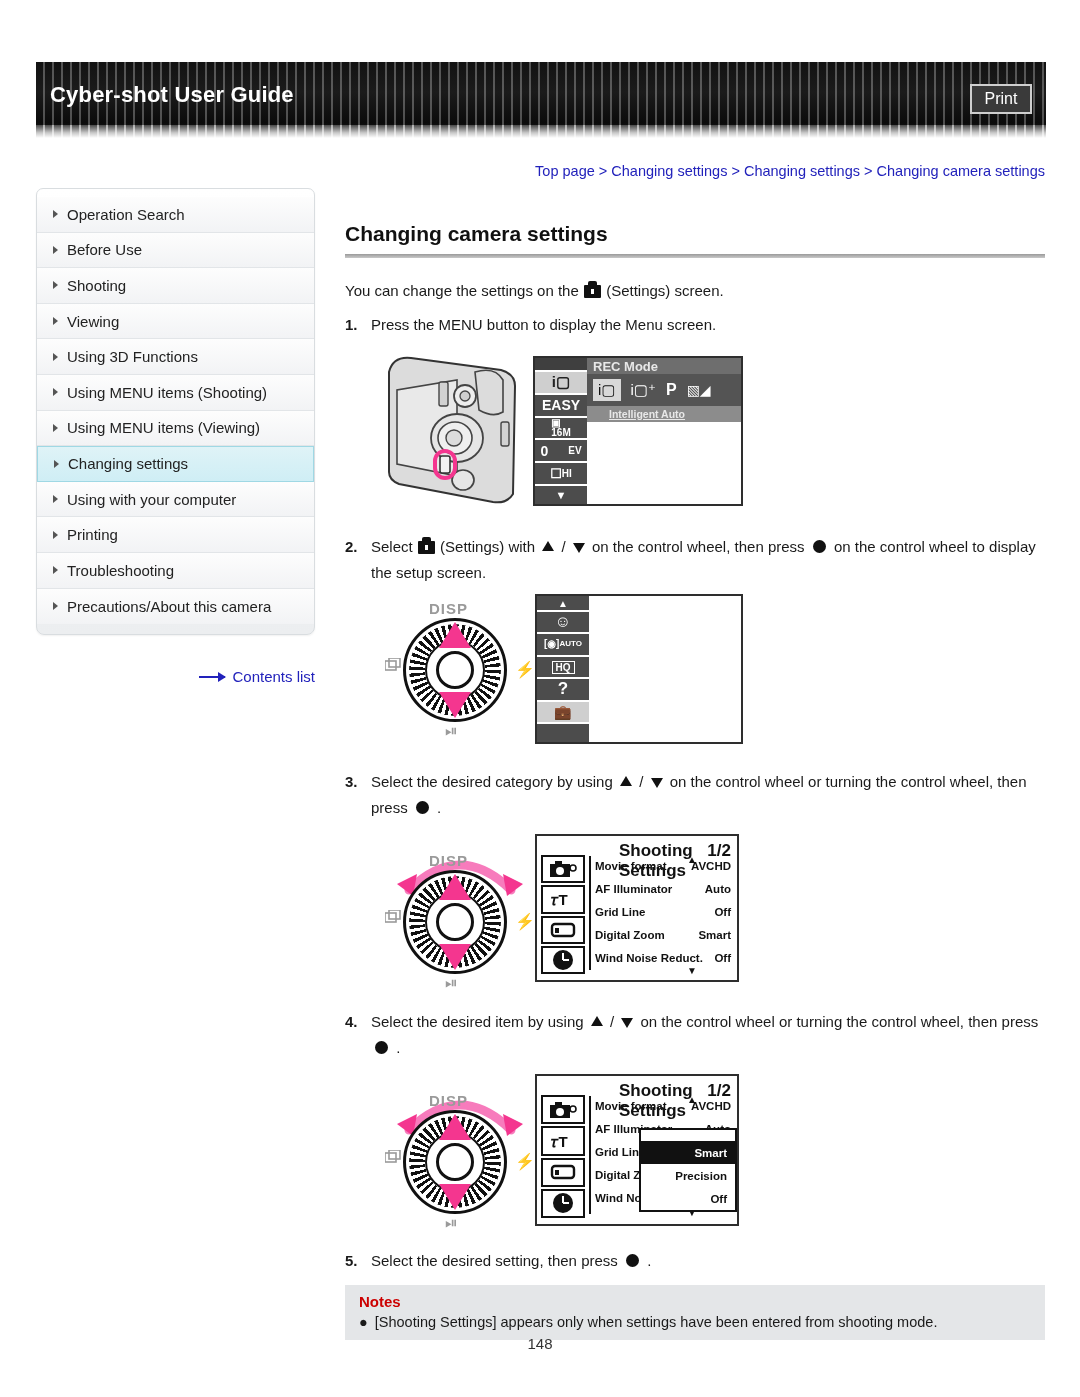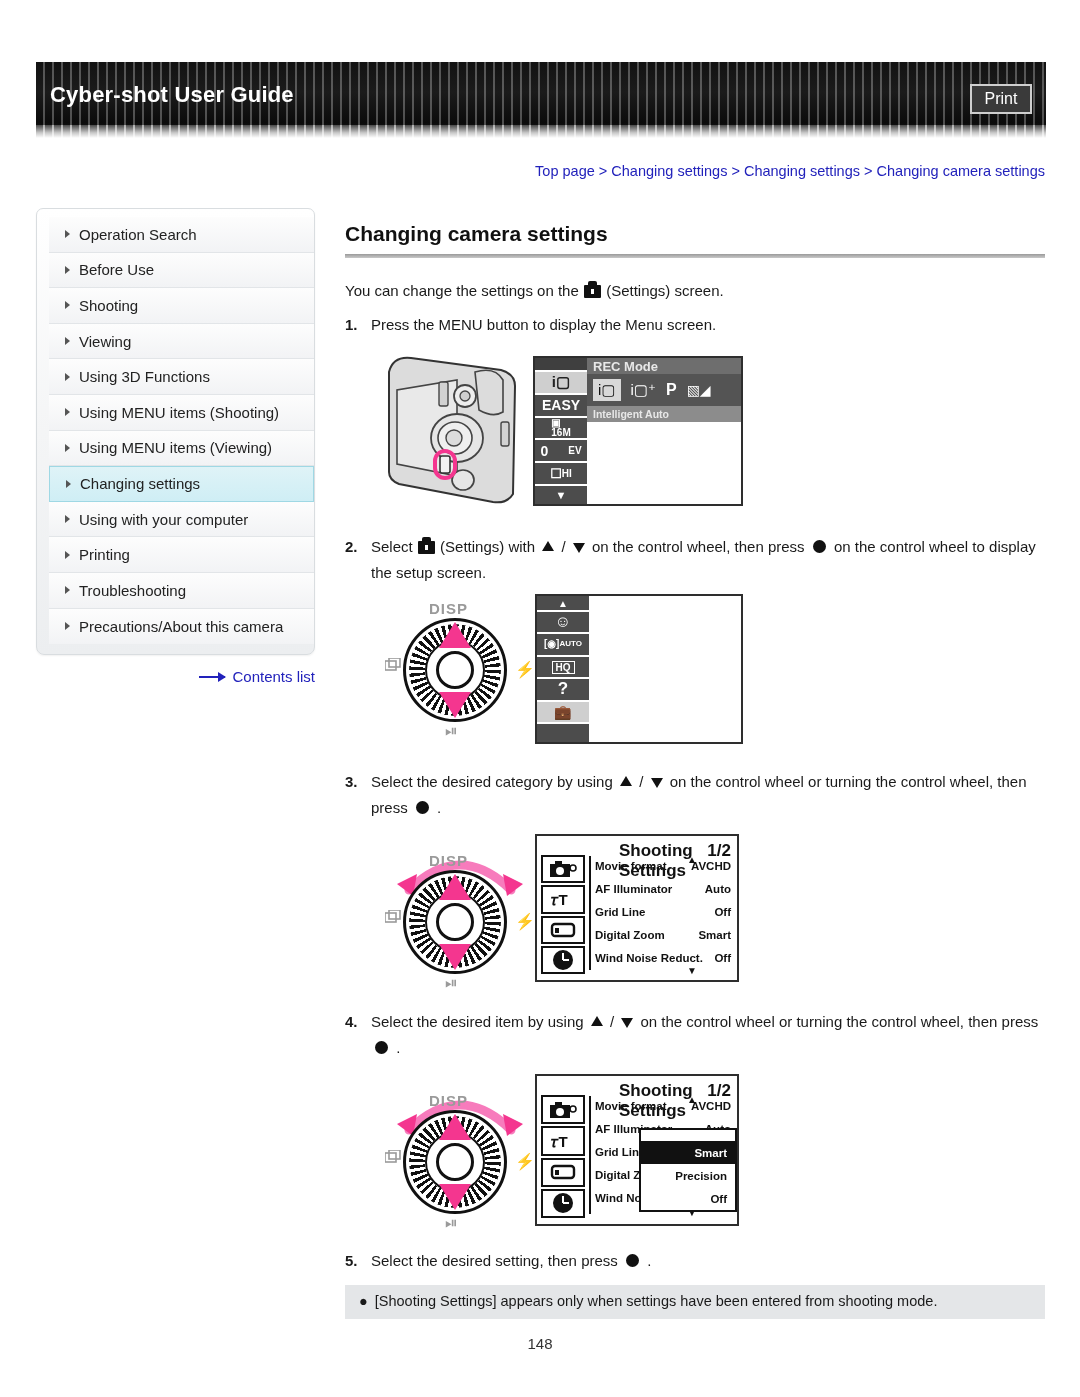--- a/index.html
+++ b/index.html
@@ -55,26 +55,26 @@
   
   #breadcrumb {
     position: absolute; left: 345px; top: 163px; width: 700px;
     text-align: right; font-size: 14.5px; color: #2222bb; white-space: nowrap;
   }
   #breadcrumb span.crumb { cursor: pointer; }
   #breadcrumb span.sep { color: #2222bb; }
 
   
   #sidebar {
-    position: absolute; left: 36px; top: 208px;
+    position: absolute; left: 36px; top: 188px;
     width: 279px;
     background: linear-gradient(180deg, #ffffff 0%, #f4f5f6 50%, #eceef0 100%);
     border: 1px solid #d9dde0;
     border-radius: 7px 7px 8px 8px;
-    padding: 8px 0 10px 12px;
+    padding: 8px 0 10px 0;
     box-shadow: 0 1px 2px rgba(0,0,0,0.06);
   }
   .side-item {
     position: relative;
     height: 35.6px;
     display: flex; align-items: center;
     padding-left: 16px;
     font-size: 15px; color: #222222;
     border-bottom: 1px solid #e2e5e8;
     background: linear-gradient(180deg, #fdfdfd 0%, #f2f3f5 100%);
@@ -385,21 +385,21 @@
     </div>
     <div style="position:absolute;left:52px;top:0;right:0;height:16px;background:#6e6e6e;color:#e8e8e8;font-size:13px;font-weight:bold;padding-left:6px;display:flex;align-items:center;">
       <span>REC Mode</span>
     </div>
     <div style="position:absolute;left:52px;top:16px;right:0;height:32px;background:#545454;display:flex;align-items:center;gap:10px;padding-left:6px;">
       <span style="background:#d8d8d8;color:#111;font-size:15px;padding:2px 5px;">i▢</span>
       <span style="color:#fff;font-size:15px;">i▢⁺</span>
       <span style="color:#fff;font-size:16px;font-weight:bold;">P</span>
       <span style="color:#fff;font-size:14px;">▧◢</span>
     </div>
-    <div style="position:absolute;left:52px;top:48px;right:0;height:16px;background:#8c8c8c;color:#e8e8e8;font-size:10.5px;font-weight:bold;padding-left:6px;display:flex;align-items:center;">
+    <div style="position:absolute;left:52px;top:48px;right:0;height:16px;background:#8c8c8c;color:#e8e8e8;font-size:10.5px;font-weight:bold;padding-left:22px;display:flex;align-items:center;text-decoration:underline;">
       <span>Intelligent Auto</span>
     </div>
   </div>
 </div>
 
 <div class="step" style="position:absolute; left:345px; top:528px; width:700px;">
   <span class="num">2.</span>
   <span class="txt">
     <span>Select</span>
     <span class="ico-settings"></span>
@@ -641,19 +641,20 @@
 <div class="step" style="position:absolute; left:345px; top:1242px; width:700px;">
   <span class="num">5.</span>
   <span class="txt">
     <span>Select the desired setting, then press</span>
     <span class="dot-btn"></span>
     <span>.</span>
   </span>
 </div>
 
 <div id="notes-box">
+  <div id="notes-title">Notes</div>
   <div class="note-item">
     <span class="b">●</span>
     <span>[Shooting Settings] appears only when settings have been entered from shooting mode.</span>
   </div>
 </div>
 
 <div id="page-number">148</div>
 
 </body></html>

